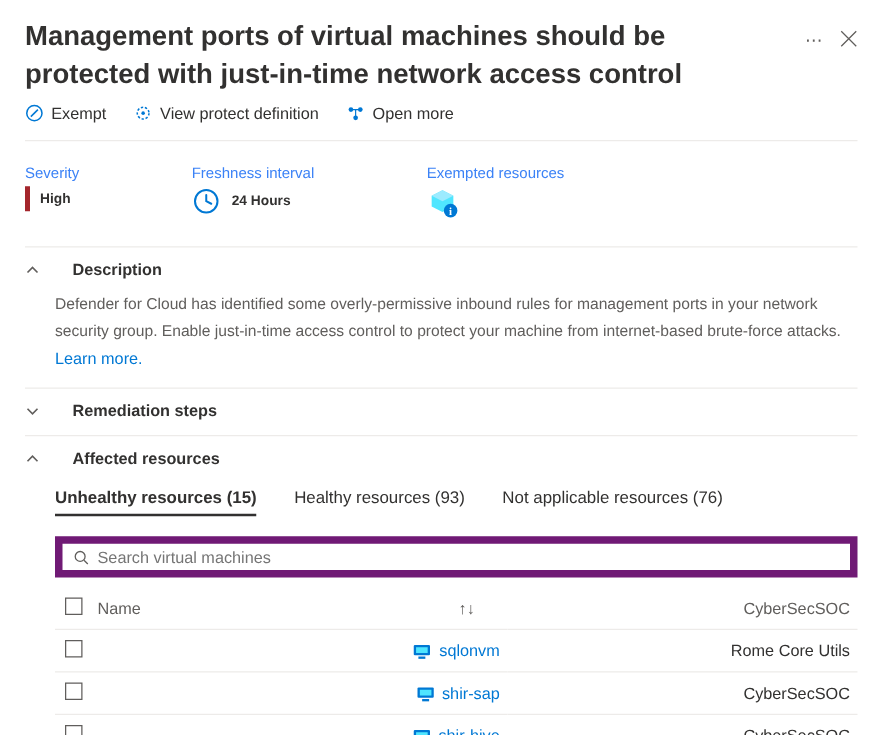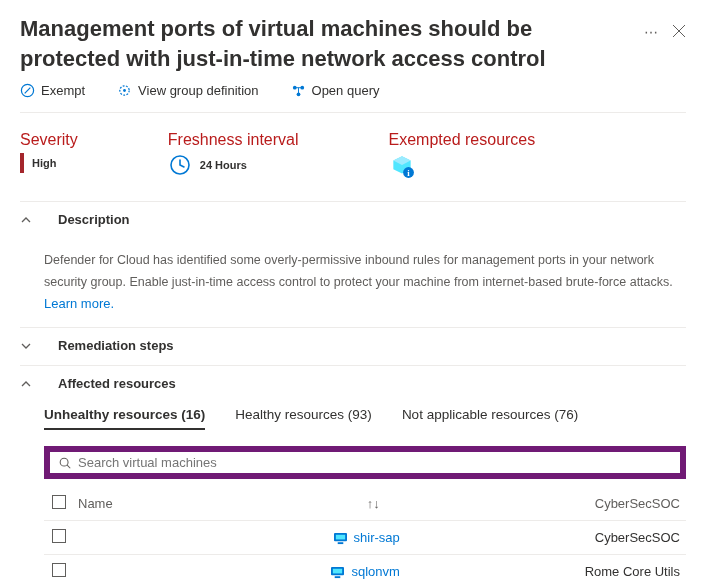--- a/index.html
+++ b/index.html
@@ -8,34 +8,34 @@
     font-size: 13px;
     color: #323130;
     background: #fff;
     width: 706px;
     padding: 14px 20px;
   }
   .header-row { display: flex; align-items: flex-start; }
   .title { font-size: 22px; font-weight: 600; line-height: 1.35; flex: 1; padding-right: 20px; }
   .header-icons { display: flex; gap: 14px; padding-top: 10px; color: #605e5c; }
   .header-icons span { cursor: pointer; font-size: 14px; }
-  .toolbar { display: flex; gap: 32px; margin-top: 10px; padding-bottom: 14px; border-bottom: 1px solid #edebe9; }
+  .toolbar { display: flex; gap: 22px; margin-top: 10px; padding-bottom: 14px; border-bottom: 1px solid #edebe9; }
   .tb-item { display: flex; align-items: center; gap: 6px; color: #323130; cursor: pointer; font-size: 13px; }
   .tb-icon { color: #0078d4; display: inline-flex; }
   .stats { display: flex; gap: 90px; margin-top: 18px; margin-bottom: 22px; }
-  .stat-label { font-size: 16px; color: #b91c1c; margin-bottom: 4px; }
+  .stat-label { font-size: 12px; color: #3b82f6; margin-bottom: 4px; }
   .stat-row { display: flex; align-items: center; gap: 8px; }
   .sev-bar { width: 4px; height: 20px; background: #a4262c; }
   .stat-val { font-size: 11px; font-weight: 700; }
   .link { color: #0078d4; cursor: pointer; font-size: 13px; }
   .section { border-top: 1px solid #edebe9; padding: 10px 0 12px; }
   .sec-head { display: flex; align-items: center; gap: 24px; cursor: pointer; }
   .chev { font-size: 13px; color: #605e5c; width: 14px; display: inline-flex; }
   .sec-title { font-weight: 600; font-size: 13px; }
-  .desc-body { margin-top: 23px; padding-left: 24px; line-height: 1.7; color: #605e5c; font-size: 12.5px; }
+  .desc-body { margin-top: 10px; padding-left: 24px; line-height: 1.7; color: #605e5c; font-size: 12.5px; }
   .tabs { display: flex; gap: 30px; margin: 16px 0 16px 24px; }
   .tab { cursor: pointer; padding-bottom: 6px; font-size: 13.5px; }
   .tab.active { font-weight: 600; border-bottom: 2px solid #323130; }
   .search-box { margin-left: 24px; display: flex; align-items: center; border: 6px solid #701a75; padding: 3px 8px; gap: 6px; width: calc(100% - 24px); }
   .search-box input { border: none; outline: none; flex: 1; font-size: 13px; font-family: inherit; }
   .tbl { margin-left: 24px; margin-top: 8px; width: calc(100% - 24px); border-collapse: collapse;}
   .tbl th, .tbl td { text-align: right; padding: 8px 6px; border-bottom: 1px solid #edebe9; font-size: 13px; font-weight: 400; }
   .tbl th { color: #605e5c; }
   .th-name { display: flex; align-items: center; justify-content: space-between; padding-right: 20px;}
   .chk { width: 14px; height: 14px; border: 1px solid #605e5c; display: inline-block; }
@@ -68,32 +68,32 @@
     </span>
     <span>Exempt</span>
   </div>
   <div class="tb-item">
     <span class="tb-icon">
       <svg width="15" height="15" viewBox="0 0 16 16">
           <circle cx="8" cy="8" r="5" fill="none" stroke="#0078d4" stroke-width="1.3" stroke-dasharray="2 1.5"></circle>
           <circle cx="8" cy="8" r="1.5" fill="#0078d4"></circle>
         </svg>
     </span>
-    <span>View group definition</span>
+    <span>View protect definition</span>
   </div>
   <div class="tb-item">
     <span class="tb-icon">
       <svg width="15" height="15" viewBox="0 0 16 16">
           <circle cx="4" cy="5" r="2" fill="#0078d4"></circle>
           <circle cx="12" cy="5" r="2" fill="#0078d4"></circle>
           <circle cx="8" cy="12" r="2" fill="#0078d4"></circle>
           <path d="M4 5 L12 5 M8 5 L8 12" stroke="#0078d4" stroke-width="1"></path>
         </svg>
     </span>
-    <span>Open query</span>
+    <span>Open more</span>
   </div>
 </div>
 
 <div class="stats">
   <div>
     <div class="stat-label">Severity</div>
     <div class="stat-row">
       <span class="sev-bar"></span>
       <span class="stat-val">High</span>
     </div>
@@ -154,21 +154,21 @@
   <div class="sec-head">
     <span class="chev">
         <svg width="12" height="12" viewBox="0 0 12 12">
           <path d="M2 8 L6 4 L10 8" fill="none" stroke="#605e5c" stroke-width="1.3"></path>
         </svg>
       </span>
     <span class="sec-title">Affected resources</span>
   </div>
 
   <div class="tabs">
-    <div class="tab active">Unhealthy resources (16)</div>
+    <div class="tab active">Unhealthy resources (15)</div>
     <div class="tab">Healthy resources (93)</div>
     <div class="tab">Not applicable resources (76)</div>
   </div>
 
   <div class="search-box">
     <span>
         <svg width="14" height="14" viewBox="0 0 16 16">
           <circle cx="7" cy="7" r="4.5" fill="none" stroke="#605e5c" stroke-width="1.2"></circle>
           <path d="M10.5 10.5 L14 14" stroke="#605e5c" stroke-width="1.2"></path>
         </svg>
@@ -183,48 +183,48 @@
         <th style="width:52%;">
             <div class="th-name">
               <span>Name</span>
               <span>↑↓</span>
             </div>
           </th>
         <th><span>CyberSecSOC</span></th>
       </tr>
     </thead>
     <tbody>
+      <tr>
+        <td><span class="chk"></span></td>
+        <td><span class="vm-icon">
+              <svg width="15" height="13" viewBox="0 0 16 14">
+                <rect x="1" y="1" width="14" height="9" rx="1" fill="#0078d4"></rect>
+                <rect x="3" y="3" width="10" height="5" fill="#50e6ff"></rect>
+                <rect x="5" y="11" width="6" height="2" fill="#0078d4"></rect>
+              </svg>
+            </span><span class="vm-link">sqlonvm</span></td>
+        <td>Rome Core Utils</td>
+      </tr>
       <tr>
         <td><span class="chk"></span></td>
         <td><span class="vm-icon">
               <svg width="15" height="13" viewBox="0 0 16 14">
                 <rect x="1" y="1" width="14" height="9" rx="1" fill="#0078d4"></rect>
                 <rect x="3" y="3" width="10" height="5" fill="#50e6ff"></rect>
                 <rect x="5" y="11" width="6" height="2" fill="#0078d4"></rect>
               </svg>
             </span><span class="vm-link">shir-sap</span></td>
         <td>CyberSecSOC</td>
       </tr>
       <tr>
         <td><span class="chk"></span></td>
         <td><span class="vm-icon">
               <svg width="15" height="13" viewBox="0 0 16 14">
                 <rect x="1" y="1" width="14" height="9" rx="1" fill="#0078d4"></rect>
                 <rect x="3" y="3" width="10" height="5" fill="#50e6ff"></rect>
                 <rect x="5" y="11" width="6" height="2" fill="#0078d4"></rect>
               </svg>
-            </span><span class="vm-link">sqlonvm</span></td>
-        <td>Rome Core Utils</td>
-      </tr>
-      <tr>
-        <td><span class="chk"></span></td>
-        <td><span class="vm-icon">
-              <svg width="15" height="13" viewBox="0 0 16 14">
-                <rect x="1" y="1" width="14" height="9" rx="1" fill="#0078d4"></rect>
-                <rect x="3" y="3" width="10" height="5" fill="#50e6ff"></rect>
-                <rect x="5" y="11" width="6" height="2" fill="#0078d4"></rect>
-              </svg>
             </span><span class="vm-link">shir-hive</span></td>
         <td>CyberSecSOC</td>
       </tr>
     </tbody>
   </table>
 </div>
 
 </body></html>

